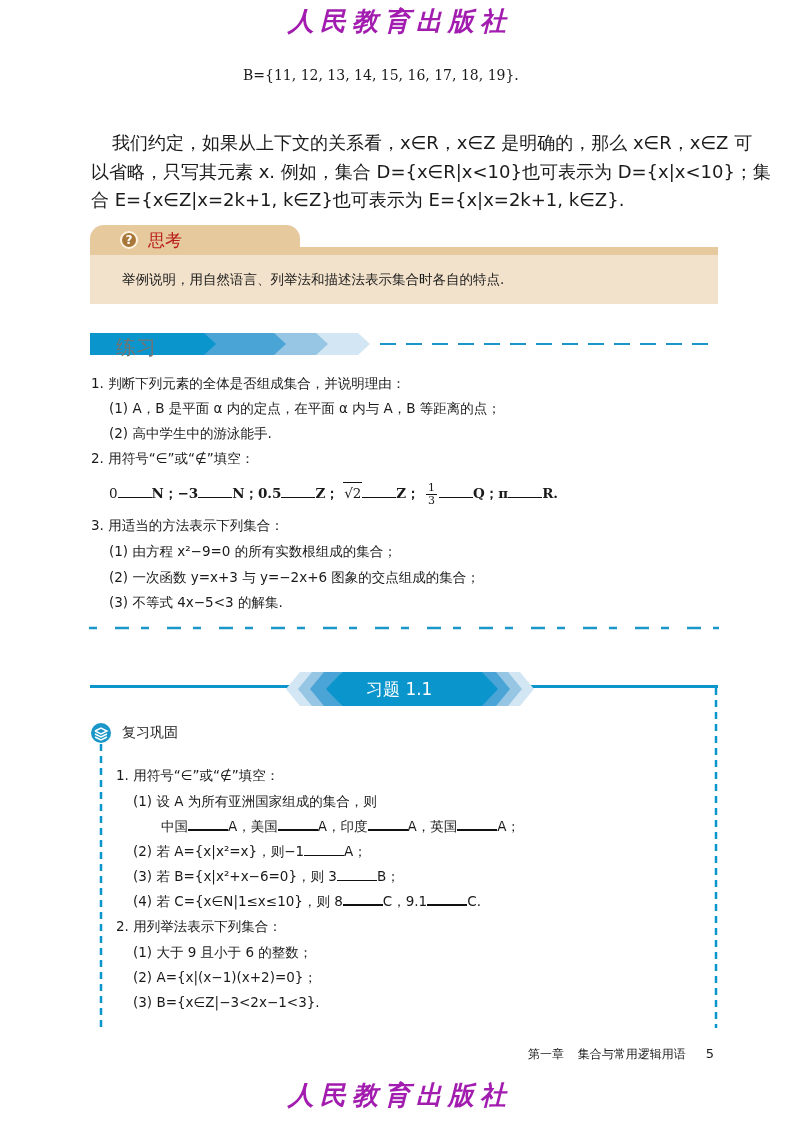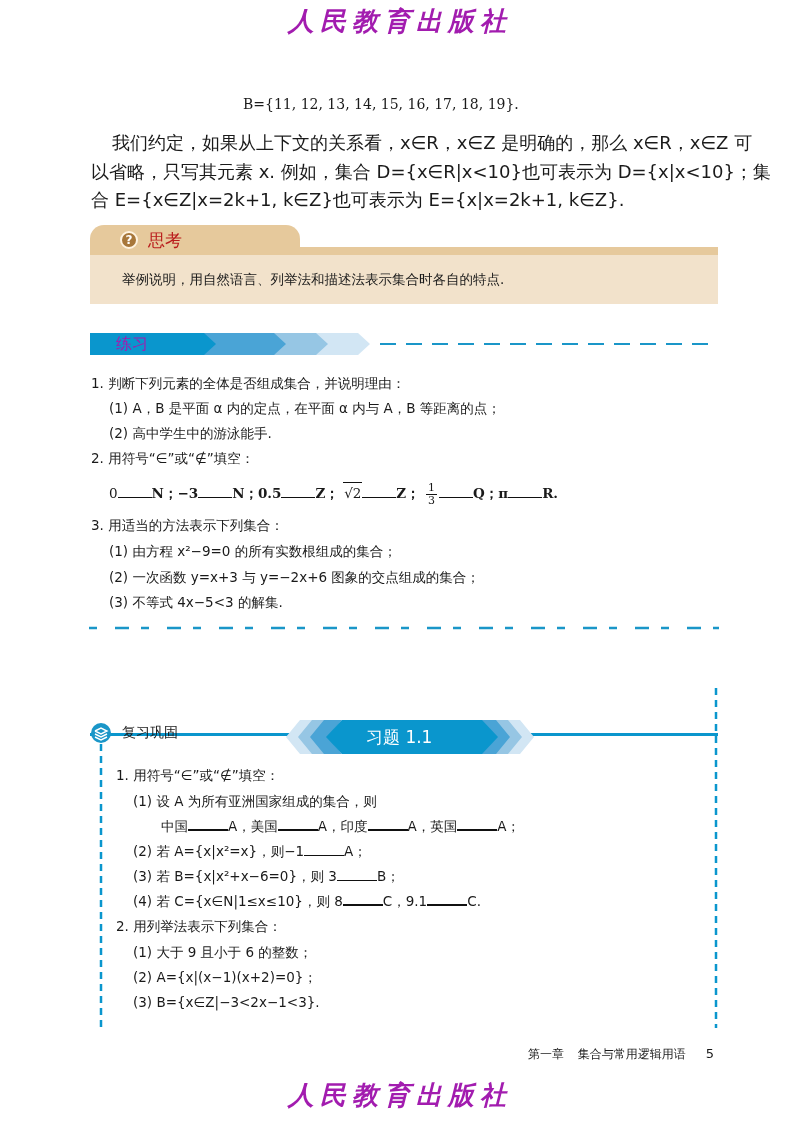--- a/index.html
+++ b/index.html
@@ -16,21 +16,21 @@
   .frac { display: inline-flex; flex-direction: column; align-items: center; vertical-align: middle; font-size: 11px; line-height: 12px; margin: 0 2px; }
   .frac .num { border-bottom: 1px solid #111; padding: 0 2px; }
   .sqrt { display: inline-block; border-top: 1px solid #111; padding: 0 1px; }
   .bold { font-weight: bold; font-family: "DejaVu Serif", "Liberation Serif", serif; }
 </style>
 </head>
 <body>
 
 <div class="abs publisher" style="left:288px; top:4px;">人民教育出版社</div>
 
-<div class="line math" style="left:243px; top:94px; font-size:14px;">B={11, 12, 13, 14, 15, 16, 17, 18, 19}.</div>
+<div class="line math" style="left:243px; top:65px; font-size:14px;">B={11, 12, 13, 14, 15, 16, 17, 18, 19}.</div>
 
 <div class="para" style="left:112px; top:128px;">我们约定，如果从上下文的关系看，x∈R，x∈Z 是明确的，那么 x∈R，x∈Z 可</div>
 <div class="para" style="left:91px; top:157px;">以省略，只写其元素 x. 例如，集合 D={x∈R|x&lt;10}也可表示为 D={x|x&lt;10}；集</div>
 <div class="para" style="left:91px; top:185px;">合 E={x∈Z|x=2k+1, k∈Z}也可表示为 E={x|x=2k+1, k∈Z}.</div>
 
 <div class="abs" style="left:90px; top:225px; width:628px; height:79px;">
   <div class="abs" style="left:0; top:0; width:210px; height:28px; background:#e6c99c; border-radius:14px 14px 0 0;"></div>
   <div class="abs" style="left:0; top:22px; width:628px; height:8px; background:#e6c99c;"></div>
   <div class="abs" style="left:0; top:30px; width:628px; height:49px; background:#f2e2cb;"></div>
   <div class="abs" style="left:30px; top:6px; width:18px; height:18px; border-radius:50%; background:#a8773a; border:2px solid #fff3e0; color:#fff; font-size:12px; font-weight:bold; text-align:center; line-height:14px;">?</div>
@@ -39,21 +39,21 @@
 </div>
 
 <div class="abs" style="left:90px; top:333px; width:628px; height:22px;">
   <svg width="628" height="22" style="position:absolute; left:0; top:0;">
     <polygon points="188,0 268,0 280,11 268,22 188,22 200,11" fill="#d2e6f4"></polygon>
     <polygon points="146,0 226,0 238,11 226,22 146,22 158,11" fill="#96c6e4"></polygon>
     <polygon points="104,0 184,0 196,11 184,22 104,22 116,11" fill="#4aa4d6"></polygon>
     <polygon points="0,0 114,0 126,11 114,22 0,22" fill="#0a96cd"></polygon>
     <line x1="290" y1="11" x2="628" y2="11" stroke="#1a96c8" stroke-width="2" stroke-dasharray="16,10"></line>
   </svg>
-  <div class="abs" style="left:26px; top:1px; color:#a21caf; font-size:16px;">练习</div>
+  <div class="abs" style="left:26px; top:1px; color:#737373; font-size:20px;">练习</div>
 </div>
 
 <div class="line" style="left:91px; top:373px;"><span>1.</span> <span>判断下列元素的全体是否组成集合，并说明理由：</span></div>
 <div class="line" style="left:109px; top:398px;"><span>(1)</span> <span>A，B 是平面 α 内的定点，在平面 α 内与 A，B 等距离的点；</span></div>
 <div class="line" style="left:109px; top:423px;"><span>(2)</span> <span>高中学生中的游泳能手.</span></div>
 <div class="line" style="left:91px; top:448px;"><span>2.</span> <span>用符号“∈”或“∉”填空：</span></div>
 
 <div class="line math" style="left:109px; top:482px;">
   <span>0</span><span class="blank short"></span><span class="bold">N；−3</span><span class="blank short"></span><span class="bold">N；0.5</span><span class="blank short"></span><span class="bold">Z；</span>
   <span class="sqrt">√2</span><span class="blank short"></span><span class="bold">Z；</span>
@@ -65,21 +65,21 @@
 
 <div class="line" style="left:91px; top:515px;"><span>3.</span> <span>用适当的方法表示下列集合：</span></div>
 <div class="line" style="left:109px; top:541px;"><span>(1)</span> <span>由方程 x²−9=0 的所有实数根组成的集合；</span></div>
 <div class="line" style="left:109px; top:567px;"><span>(2)</span> <span>一次函数 y=x+3 与 y=−2x+6 图象的交点组成的集合；</span></div>
 <div class="line" style="left:109px; top:592px;"><span>(3)</span> <span>不等式 4x−5&lt;3 的解集.</span></div>
 
 <svg class="abs" width="630" height="6" style="left:89px; top:625px;">
   <line x1="0" y1="3" x2="630" y2="3" stroke="#1a96c8" stroke-width="2.5" stroke-dasharray="0,0,8,18,14,12"></line>
 </svg>
 
-<div class="abs" style="left:90px; top:672px; width:628px; height:34px;margin-top:48px;">
+<div class="abs" style="left:90px; top:672px; width:628px; height:34px;">
   <svg width="628" height="34" style="position:absolute; left:0; top:0;">
     <rect x="0" y="13" width="200" height="3" fill="#0a96cd"></rect>
     <rect x="430" y="13" width="198" height="3" fill="#0a96cd"></rect>
     <polygon points="196,17 210,0 228,0 214,17 228,34 210,34" fill="#d2e6f4"></polygon>
     <polygon points="412,0 430,0 444,17 430,34 412,34 426,17" fill="#d2e6f4"></polygon>
     <polygon points="208,17 222,0 240,0 226,17 240,34 222,34" fill="#96c6e4"></polygon>
     <polygon points="400,0 418,0 432,17 418,34 400,34 414,17" fill="#96c6e4"></polygon>
     <polygon points="220,17 234,0 252,0 238,17 252,34 234,34" fill="#4aa4d6"></polygon>
     <polygon points="388,0 406,0 420,17 406,34 388,34 402,17" fill="#4aa4d6"></polygon>
     <polygon points="236,17 252,0 392,0 408,17 392,34 252,34" fill="#0a96cd"></polygon>

